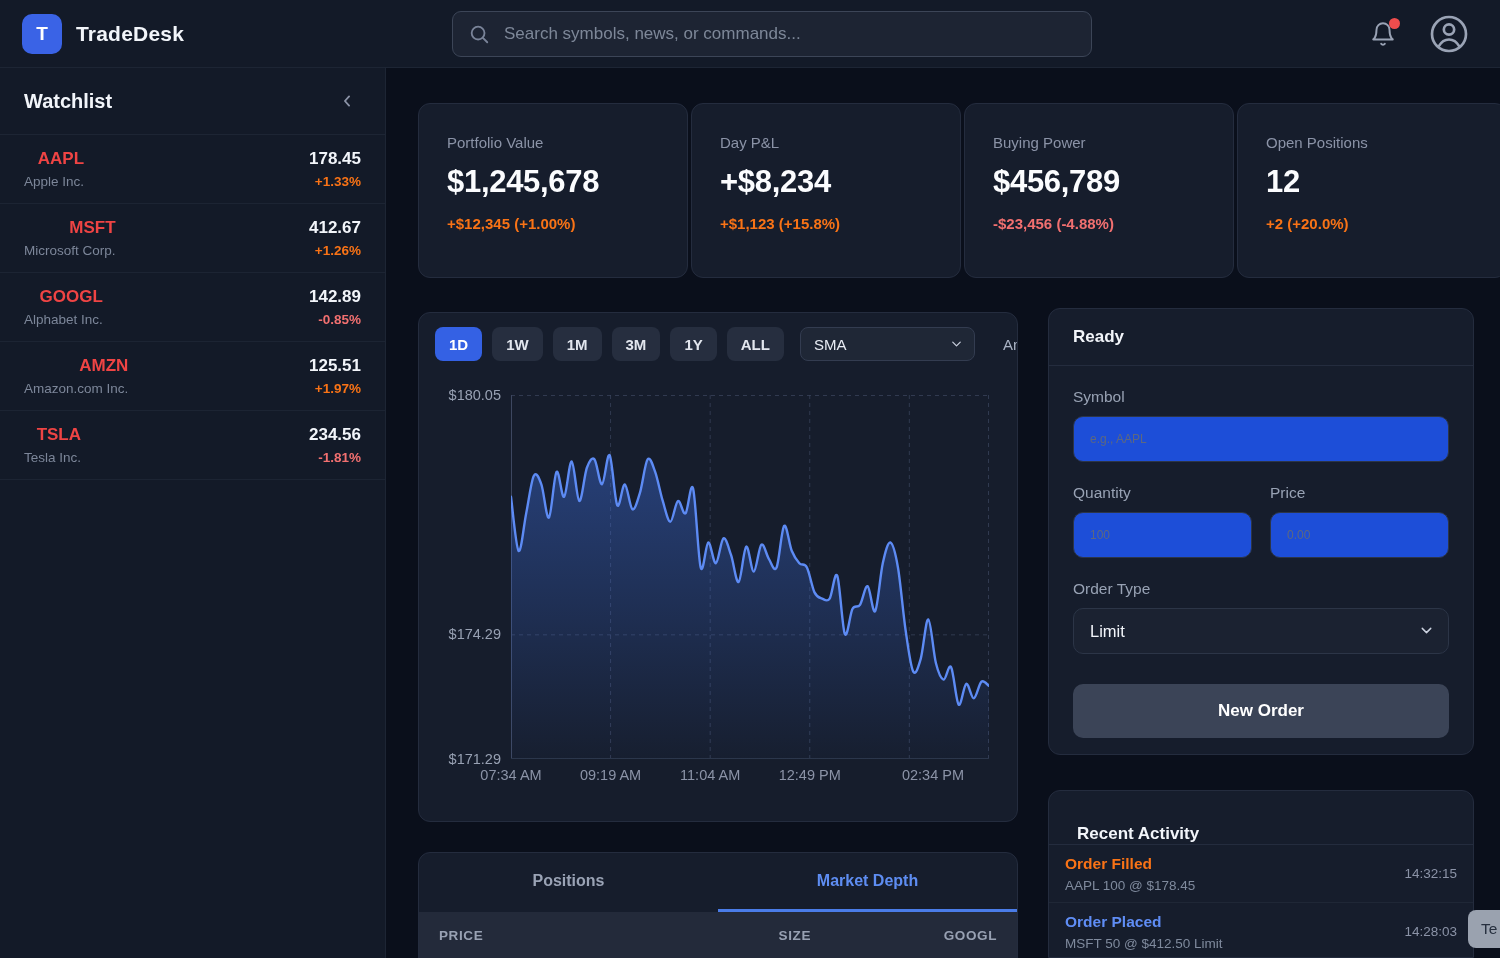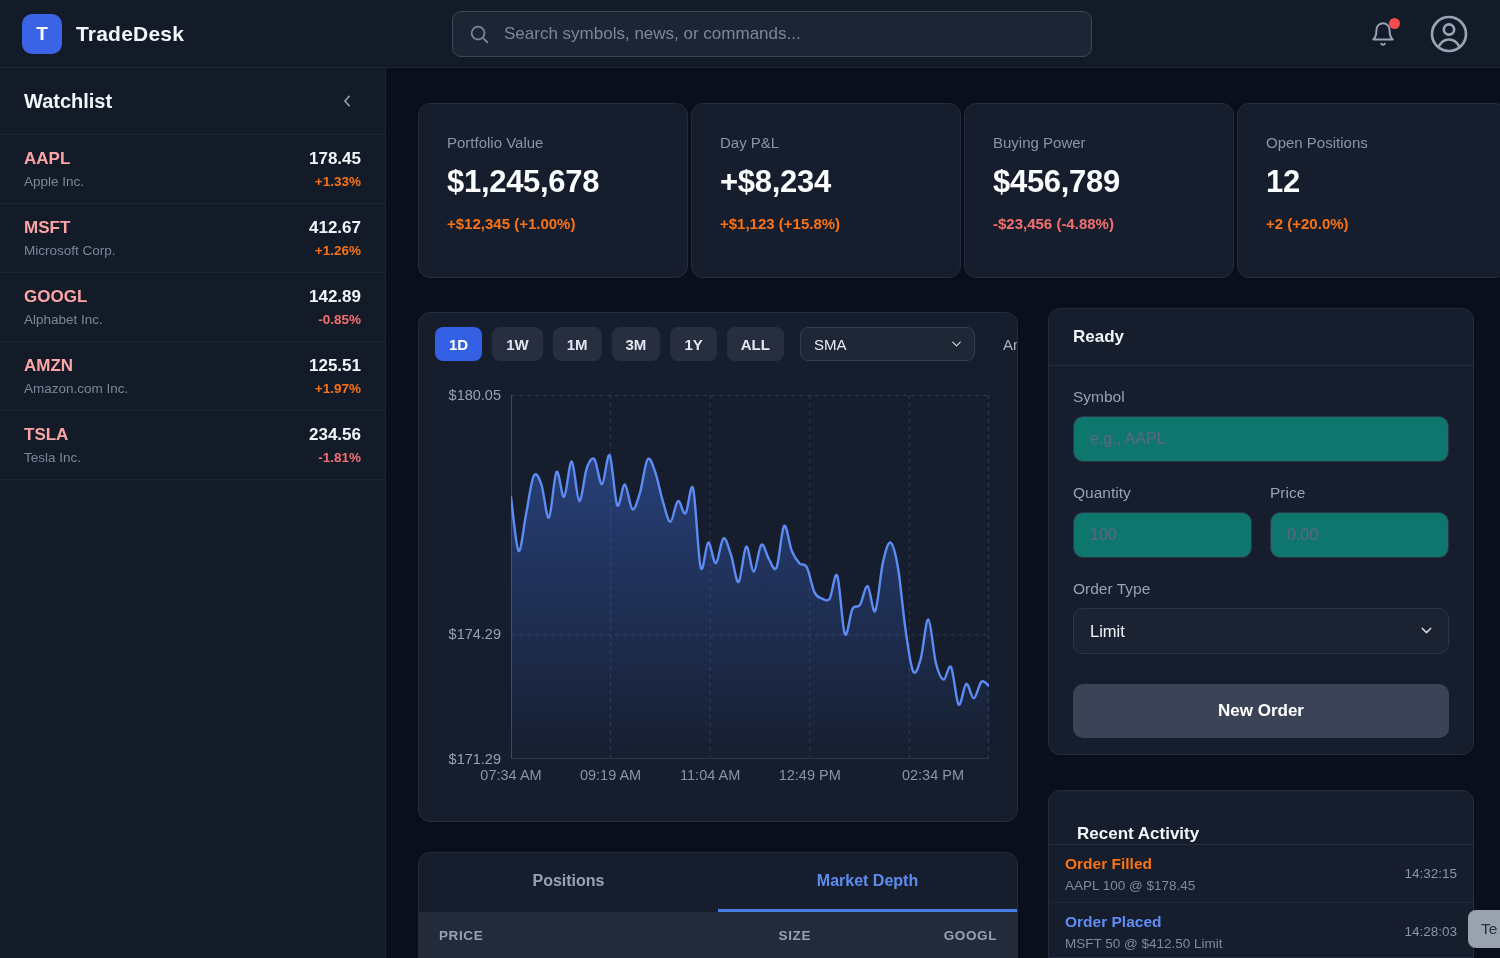--- a/index.html
+++ b/index.html
@@ -54,21 +54,21 @@
   .watchlist-header {
     height: 67px; padding: 0 24px; display: flex; align-items: center;
     justify-content: space-between; border-bottom: 1px solid #1d2534;
   }
   .watchlist-title { font-size: 20px; font-weight: bold; color: #f2f5fa; }
   .collapse-btn { background: none; border: none; cursor: pointer; display: flex; padding: 4px; }
   .wl-row {
     height: 69px; padding: 0 24px; display: flex; align-items: center;
     justify-content: space-between; border-bottom: 1px solid #1c2433; cursor: pointer;
   }
-  .wl-sym { font-size: 17px; font-weight: bold; color: #fca5a5; }
+  .wl-sym { font-size: 17px; font-weight: bold; color: #ef4444; text-align: right; }
   .wl-name { font-size: 13.5px; color: #7c8699; margin-top: 5px; }
   .wl-price { font-size: 17px; font-weight: bold; color: #f2f5fa; text-align: right; }
   .wl-pct { font-size: 13.5px; font-weight: 600; margin-top: 5px; text-align: right; }
   .up { color: #f97316; }
   .down { color: #f27070; }
   .blue-text { color: #5f8df5; }
 
   
   .stats-row {
     position: absolute; left: 418px; top: 103px; width: 1090px;
@@ -148,22 +148,22 @@
     background: #161d2c; border: 1px solid #242c3e; border-radius: 12px; overflow: hidden;
   }
   .order-header {
     height: 57px; padding: 0 24px; display: flex; align-items: center;
     border-bottom: 1px solid #242c3e;
   }
   .order-status { font-size: 17px; font-weight: 600; color: #f2f5fa; }
   .order-body { padding: 22px 24px; }
   .field-label { display: block; font-size: 15.5px; color: #98a2b4; margin-bottom: 10px; }
   .text-input {
-    width: 100%; height: 46px; background: #0f766e; border: 1px solid #2c3547;
-    border-radius: 10px; padding: 12px 16px; font-size: 16px; color: #d8deea; outline: none;
+    width: 100%; height: 46px; background: #1d4ed8; border: 1px solid #2c3547;
+    border-radius: 10px; padding: 12px 16px; font-size: 12px; color: #d8deea; outline: none;
   }
   .text-input::placeholder { color: #5d6880; }
   .field-row { display: flex; gap: 18px; margin-top: 22px; }
   .field-row > div { flex: 1; }
   .order-type { margin-top: 22px; position: relative; }
   .order-type select {
     -webkit-appearance: none; appearance: none;
     width: 100%; height: 46px; background: #1b2231; border: 1px solid #2c3547;
     border-radius: 10px; padding: 0 36px 0 16px; font-size: 16.5px; color: #f2f5fa;
     cursor: pointer; outline: none;

